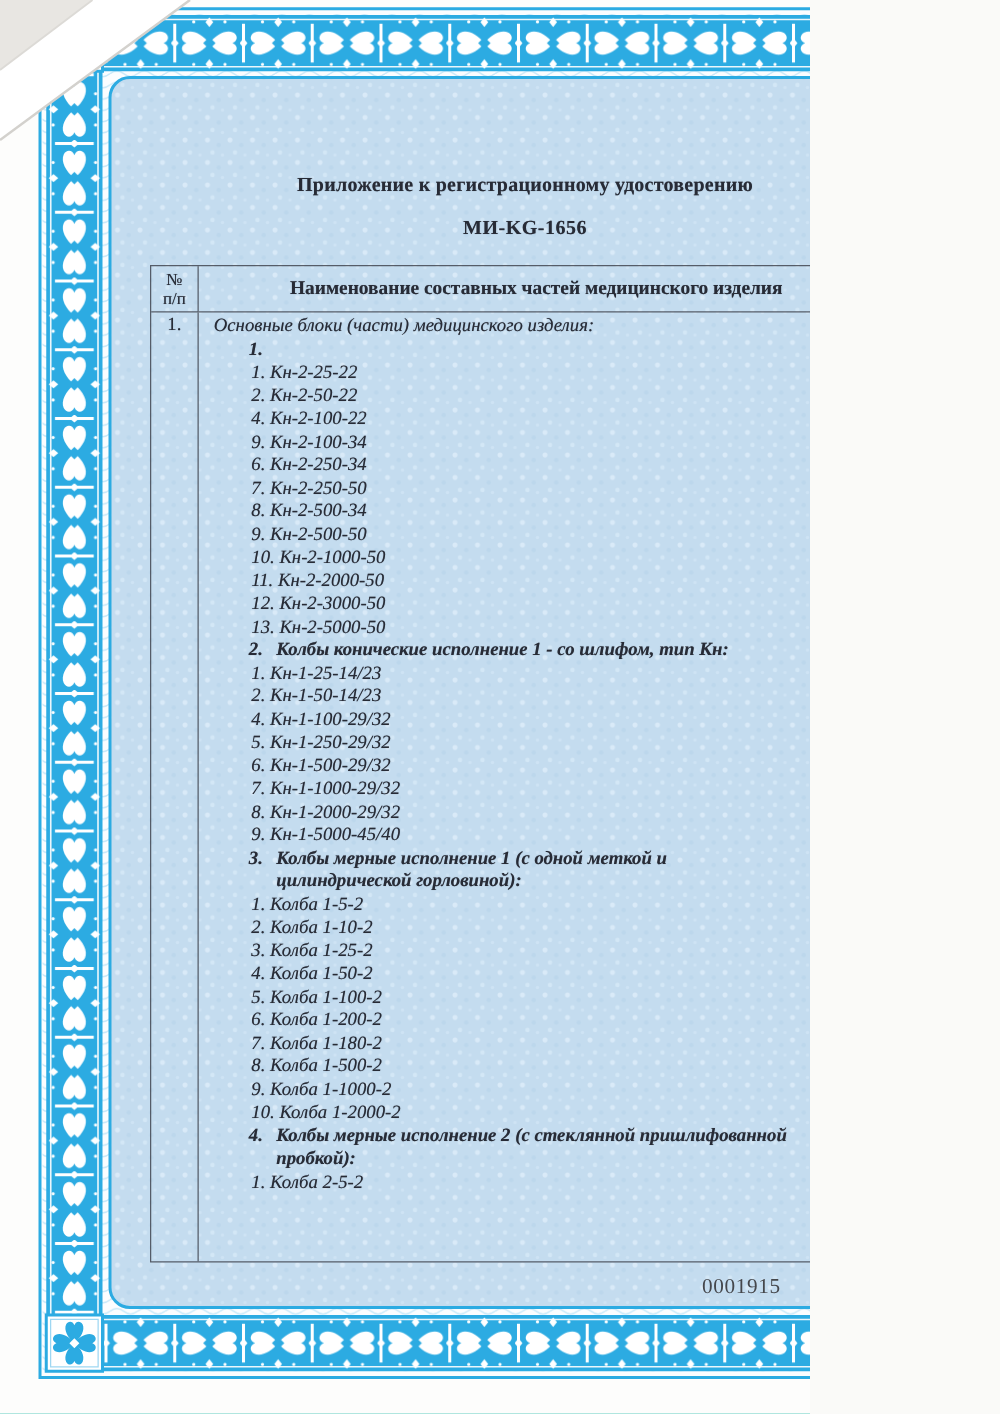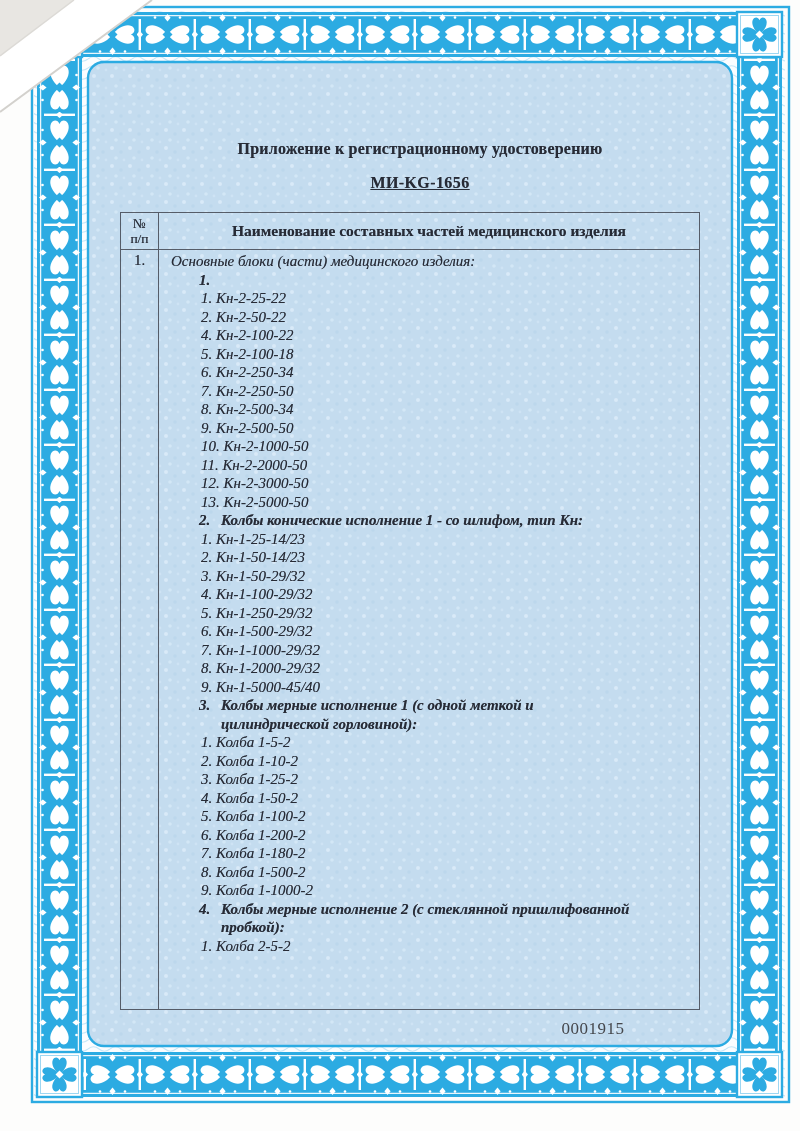--- a/index.html
+++ b/index.html
@@ -1,29 +1,29 @@
 <!DOCTYPE html>
 <html style="--border-cyan: #2cabe2; --content-bg: #c4dcef; --table-line: #3a3c46; --text: #272b36; --serial-text: #45474c;"><head>
 <meta charset="utf-8">
 <style>
   html,body{margin:0;padding:0;background:#fafaf8;}
   .stage{
-    position:relative;width:800px;height:1131px;overflow:hidden;
+    position:relative;width:648px;height:1131px;overflow:hidden;
     background:#14b8a6;
     font-family:"Liberation Serif","DejaVu Serif",serif;
     color:var(--text,#272b36);
   }
   .frame-svg{position:absolute;left:0;top:0;z-index:0;display:block;}
   .fold-svg{position:absolute;left:0;top:0;z-index:3;display:block;}
   .content{position:absolute;left:0;top:0;width:800px;height:1131px;z-index:2;}
   .soft{text-shadow:0 0 .6px rgba(39,43,54,.55);}
 
   .title-block{position:absolute;left:110px;top:140px;width:620px;text-align:center;}
   .title-line1{font-size:16px;font-weight:bold;letter-spacing:.2px;}
-  .title-line2{font-size:16px;font-weight:bold;margin-top:16px;letter-spacing:.4px;text-decoration:underline;}
+  .title-line2{font-size:16px;font-weight:bold;margin-top:16px;letter-spacing:.4px;}
 
   .doc-table{
     position:absolute;left:120px;top:212px;width:580px;height:798px;
     border:1px solid rgba(58,60,70,.8);
     display:grid;grid-template-columns:38px 1fr;grid-template-rows:37px 1fr;
     box-sizing:border-box;
   }
   .th-num{
     border-right:1px solid rgba(58,60,70,.8);border-bottom:1px solid rgba(58,60,70,.8);
     display:flex;flex-direction:column;align-items:center;justify-content:center;
@@ -187,38 +187,37 @@
       <div class="td-num">1.</div>
       <div class="td-content">
         <div class="intro">Основные блоки (части) медицинского изделия:</div>
         <div id="sections">
             <div class="section">
               <span class="sec-num">1.</span>
             </div>
             <div class="item">1. Кн-2-25-22</div>
             <div class="item">2. Кн-2-50-22</div>
             <div class="item">4. Кн-2-100-22</div>
-            <div class="item">5. Кн-2-100-18</div>
+            <div class="item">9. Кн-2-100-34</div>
             <div class="item">6. Кн-2-250-34</div>
             <div class="item">7. Кн-2-250-50</div>
             <div class="item">8. Кн-2-500-34</div>
             <div class="item">9. Кн-2-500-50</div>
             <div class="item">10. Кн-2-1000-50</div>
             <div class="item">11. Кн-2-2000-50</div>
             <div class="item">12. Кн-2-3000-50</div>
             <div class="item">13. Кн-2-5000-50</div>
             <div class="section">
               <span class="sec-num">2.</span>
               <span class="sec-title">
                 <div>Колбы конические исполнение 1 - со шлифом, тип Кн:</div>
               </span>
             </div>
             <div class="item">1. Кн-1-25-14/23</div>
             <div class="item">2. Кн-1-50-14/23</div>
-            <div class="item">3. Кн-1-50-29/32</div>
             <div class="item">4. Кн-1-100-29/32</div>
             <div class="item">5. Кн-1-250-29/32</div>
             <div class="item">6. Кн-1-500-29/32</div>
             <div class="item">7. Кн-1-1000-29/32</div>
             <div class="item">8. Кн-1-2000-29/32</div>
             <div class="item">9. Кн-1-5000-45/40</div>
             <div class="section">
               <span class="sec-num">3.</span>
               <span class="sec-title">
                 <div>Колбы мерные исполнение 1 (с одной меткой и</div>
@@ -227,20 +226,21 @@
             </div>
             <div class="item">1. Колба 1-5-2</div>
             <div class="item">2. Колба 1-10-2</div>
             <div class="item">3. Колба 1-25-2</div>
             <div class="item">4. Колба 1-50-2</div>
             <div class="item">5. Колба 1-100-2</div>
             <div class="item">6. Колба 1-200-2</div>
             <div class="item">7. Колба 1-180-2</div>
             <div class="item">8. Колба 1-500-2</div>
             <div class="item">9. Колба 1-1000-2</div>
+            <div class="item">10. Колба 1-2000-2</div>
             <div class="section">
               <span class="sec-num">4.</span>
               <span class="sec-title">
                 <div>Колбы мерные исполнение 2 (с стеклянной пришлифованной</div>
                 <div>пробкой):</div>
               </span>
             </div>
             <div class="item">1. Колба 2-5-2</div>
           </div>
       </div>

